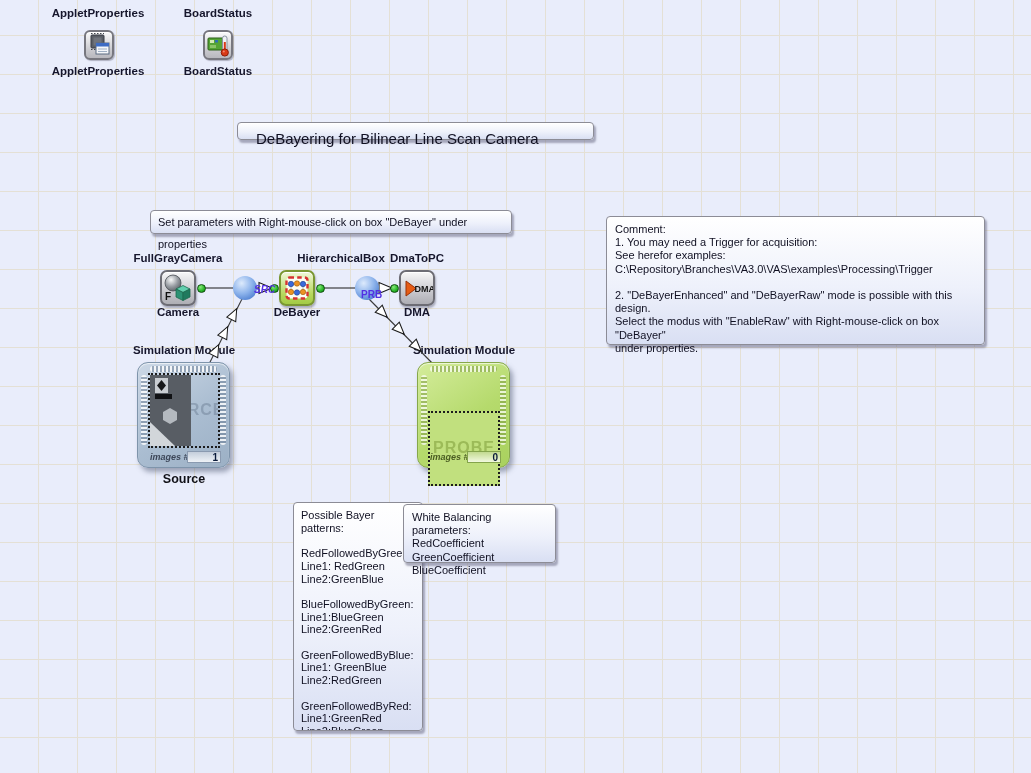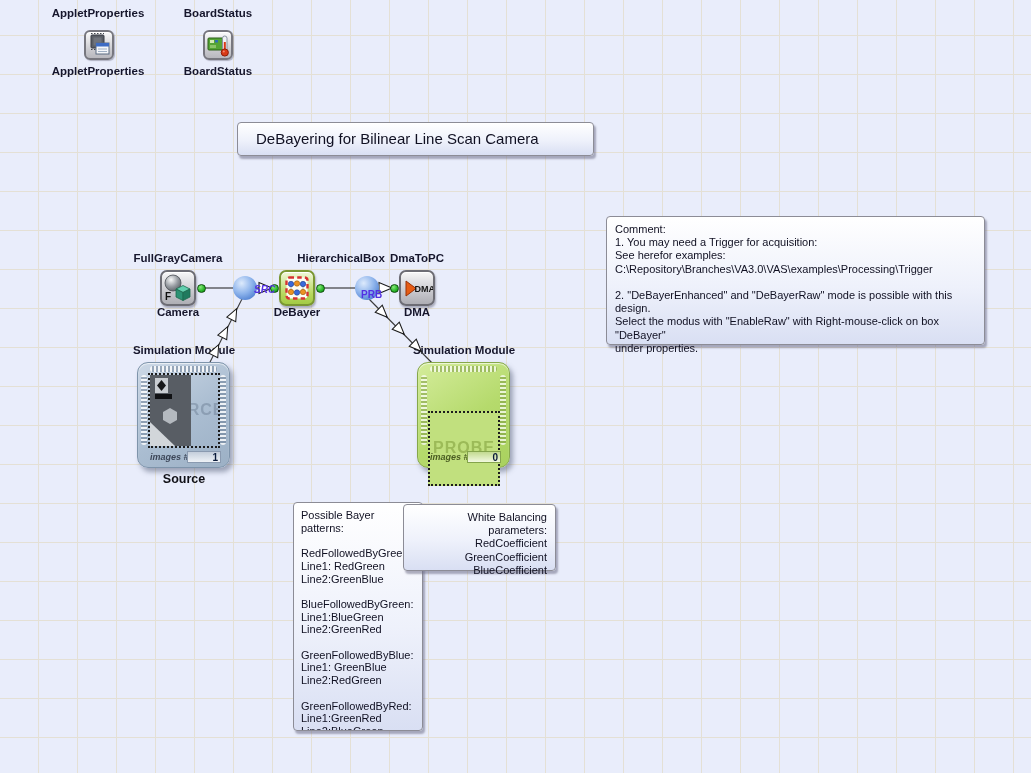--- a/index.html
+++ b/index.html
@@ -176,24 +176,27 @@
       <rect x="10" y="8" width="3" height="2.5" fill="#2f6fb8"></rect>
       <rect x="5" y="13" width="6" height="3" fill="#8cc468"></rect>
       <rect x="17.5" y="4" width="4.5" height="15" rx="2.2" fill="#eef1f4" stroke="#8892a0" stroke-width="1"></rect>
       <rect x="18.8" y="10" width="2" height="9" fill="#d93a16"></rect>
       <circle cx="19.8" cy="20.5" r="3.6" fill="#d93a16" stroke="#8c1c06" stroke-width="1"></circle>
       <circle cx="18.8" cy="19.4" r="1" fill="#f4886e"></circle>
     </svg>
   </div>
   <div class="tool-label abs" style="left:148px;top:65px;width:140px;">BoardStatus</div>
 
-  <div class="note note-title" style="left:237px;top:122px;width:357px;height:34px;padding-left:18px;">
+  <div class="note note-title" style="left:237px;top:122px;width:357px;height:18px;padding-left:18px;">
     <span>DeBayering for Bilinear Line Scan Camera</span>
   </div>
 
+  <div class="note note-hint" style="left:150px;top:210px;width:362px;height:24px;">
+    <span>Set parameters with Right-mouse-click on box "DeBayer" under properties</span>
+  </div>
 
   <div class="note note-body prelines" style="left:606px;top:216px;width:379px;height:129px;">Comment:
 1. You may need a Trigger for acquisition:
 See herefor examples:
 C:\Repository\Branches\VA3.0\VAS\examples\Processing\Trigger
 
 2. "DeBayerEnhanced" and "DeBayerRaw" mode is possible with this design.
 Select the modus with "EnableRaw" with Right-mouse-click on box "DeBayer"
 under properties.</div>
 
@@ -306,18 +309,18 @@
 Line2:GreenRed
 
 GreenFollowedByBlue:
 Line1: GreenBlue
 Line2:RedGreen
 
 GreenFollowedByRed:
 Line1:GreenRed
 Line2:BlueGreen</div>
 
-  <div class="note note-body prelines" style="left:403px;top:504px;width:153px;height:67px;text-align:right;">White Balancing parameters:
+  <div class="note note-body prelines" style="left:403px;top:504px;width:153px;height:59px;">White Balancing parameters:
 RedCoefficient
 GreenCoefficient
 BlueCoefficient</div>
 
 </div>
 
 </body></html>

